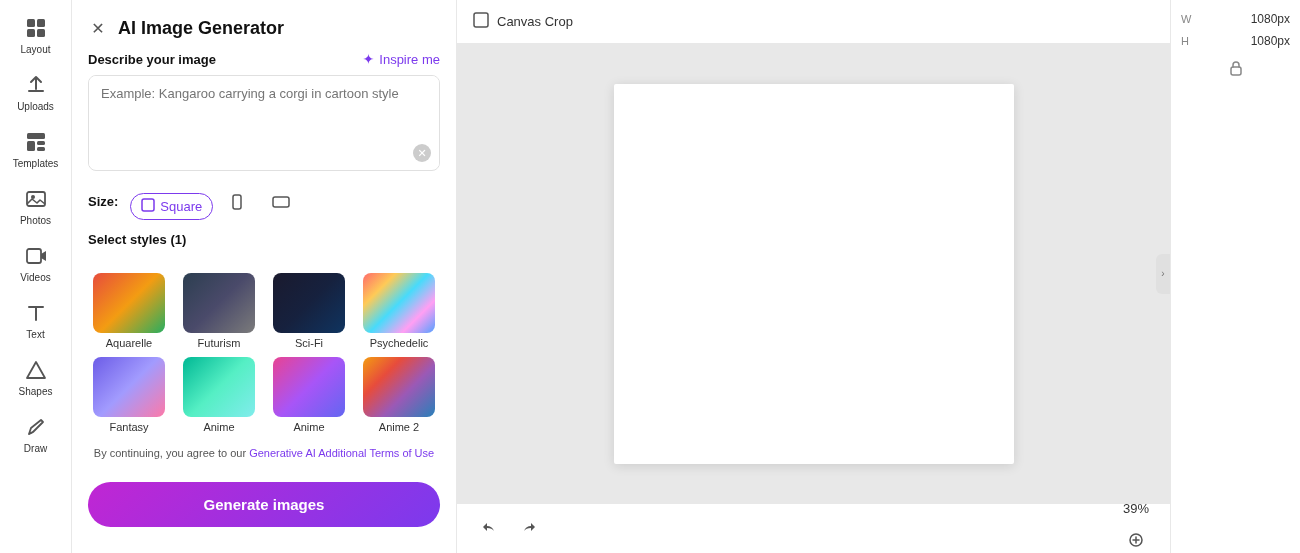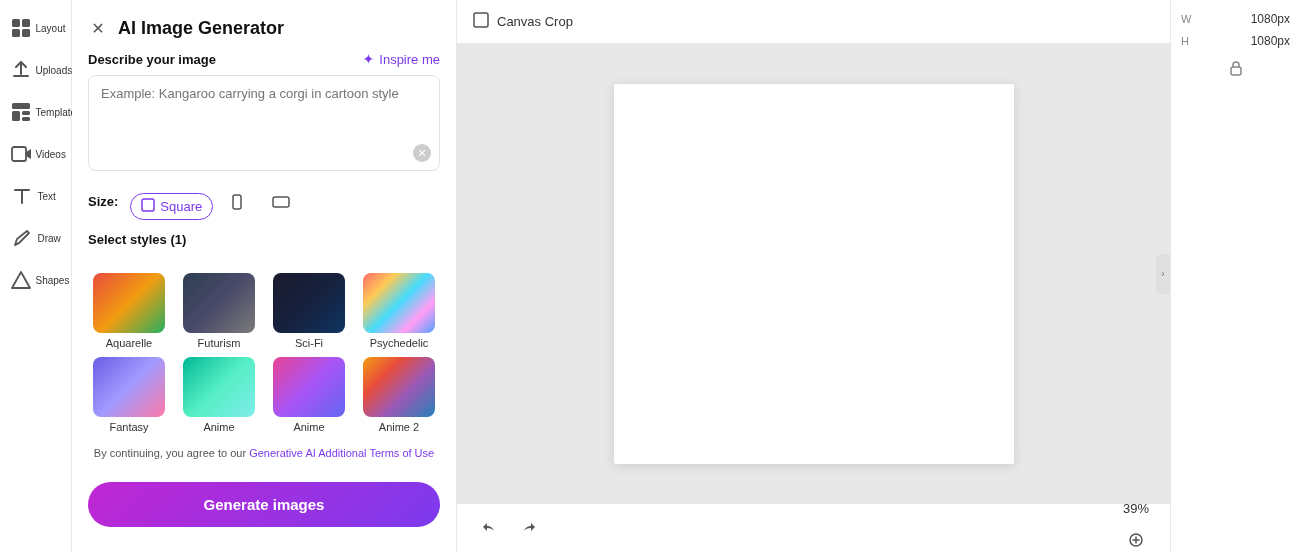--- a/index.html
+++ b/index.html
@@ -19,23 +19,23 @@
       display: flex;
       flex-direction: column;
       align-items: center;
       padding: 8px 0;
       border-right: 1px solid #e8e8e8;
       gap: 2px;
       flex-shrink: 0;
     }
     .sidebar-item {
       display: flex;
-      flex-direction: row;
-      align-items: center;
-      justify-content: flex-start;
+      flex-direction: column;
+      align-items: center;
+      justify-content: flex-end;
       width: 60px;
       padding: 8px 4px;
       border-radius: 8px;
       cursor: pointer;
       gap: 4px;
     }
     .sidebar-item .icon-wrap {
       width: 24px;
       height: 24px;
       display: flex;
@@ -446,50 +446,60 @@
         <rect x="2" y="10" width="8" height="10" rx="1.5" fill="#555"></rect>
         <rect x="12" y="10" width="8" height="4" rx="1.5" fill="#555"></rect>
         <rect x="12" y="16" width="8" height="4" rx="1.5" fill="#555"></rect>
       </svg>
     </div>
     <span class="item-label">Templates</span>
   </div>
   <div class="sidebar-item">
     <div class="icon-wrap">
       <svg width="22" height="22" viewBox="0 0 22 22" fill="none">
+        <rect x="2" y="4" width="18" height="14" rx="2" stroke="#555" stroke-width="1.8"></rect>
+        <circle cx="8" cy="9" r="2" fill="#555"></circle>
+        <path d="M2 16 L7 11 L12 15 L15 12 L20 16" stroke="#555" stroke-width="1.6" stroke-linejoin="round"></path>
+      </svg>
+    </div>
+    <span class="item-label">Photos</span>
+  </div>
+  <div class="sidebar-item">
+    <div class="icon-wrap">
+      <svg width="22" height="22" viewBox="0 0 22 22" fill="none">
         <rect x="2" y="4" width="14" height="14" rx="2" stroke="#555" stroke-width="1.8"></rect>
         <path d="M16 9 L21 6 L21 16 L16 13 Z" fill="#555"></path>
       </svg>
     </div>
     <span class="item-label">Videos</span>
   </div>
   <div class="sidebar-item">
     <div class="icon-wrap">
       <svg width="22" height="22" viewBox="0 0 22 22" fill="none">
         <path d="M4 5 L18 5 M11 5 L11 18" stroke="#555" stroke-width="2" stroke-linecap="round"></path>
       </svg>
     </div>
     <span class="item-label">Text</span>
   </div>
   <div class="sidebar-item">
     <div class="icon-wrap">
       <svg width="22" height="22" viewBox="0 0 22 22" fill="none">
+        <polygon points="11,3 20,19 2,19" stroke="#555" stroke-width="1.8" stroke-linejoin="round" fill="none"></polygon>
+      </svg>
+    </div>
+    <span class="item-label">Shapes</span>
+  </div>
+  <div class="sidebar-item">
+    <div class="icon-wrap">
+      <svg width="22" height="22" viewBox="0 0 22 22" fill="none">
         <path d="M4 18 L6 12 L16 4 L18 6 L8 16 Z" stroke="#555" stroke-width="1.8" stroke-linejoin="round"></path>
         <path d="M4 18 L8 16" stroke="#555" stroke-width="1.5"></path>
       </svg>
     </div>
     <span class="item-label">Draw</span>
-  </div>
-  <div class="sidebar-item">
-    <div class="icon-wrap">
-      <svg width="22" height="22" viewBox="0 0 22 22" fill="none">
-        <polygon points="11,3 20,19 2,19" stroke="#555" stroke-width="1.8" stroke-linejoin="round" fill="none"></polygon>
-      </svg>
-    </div>
-    <span class="item-label">Shapes</span>
   </div>
 </nav>
 
 <div class="ai-panel">
   <div class="ai-panel-header">
     <div class="close-btn">✕</div>
     <h2 class="panel-title">AI Image Generator</h2>
   </div>
 
   <div class="describe-section">

